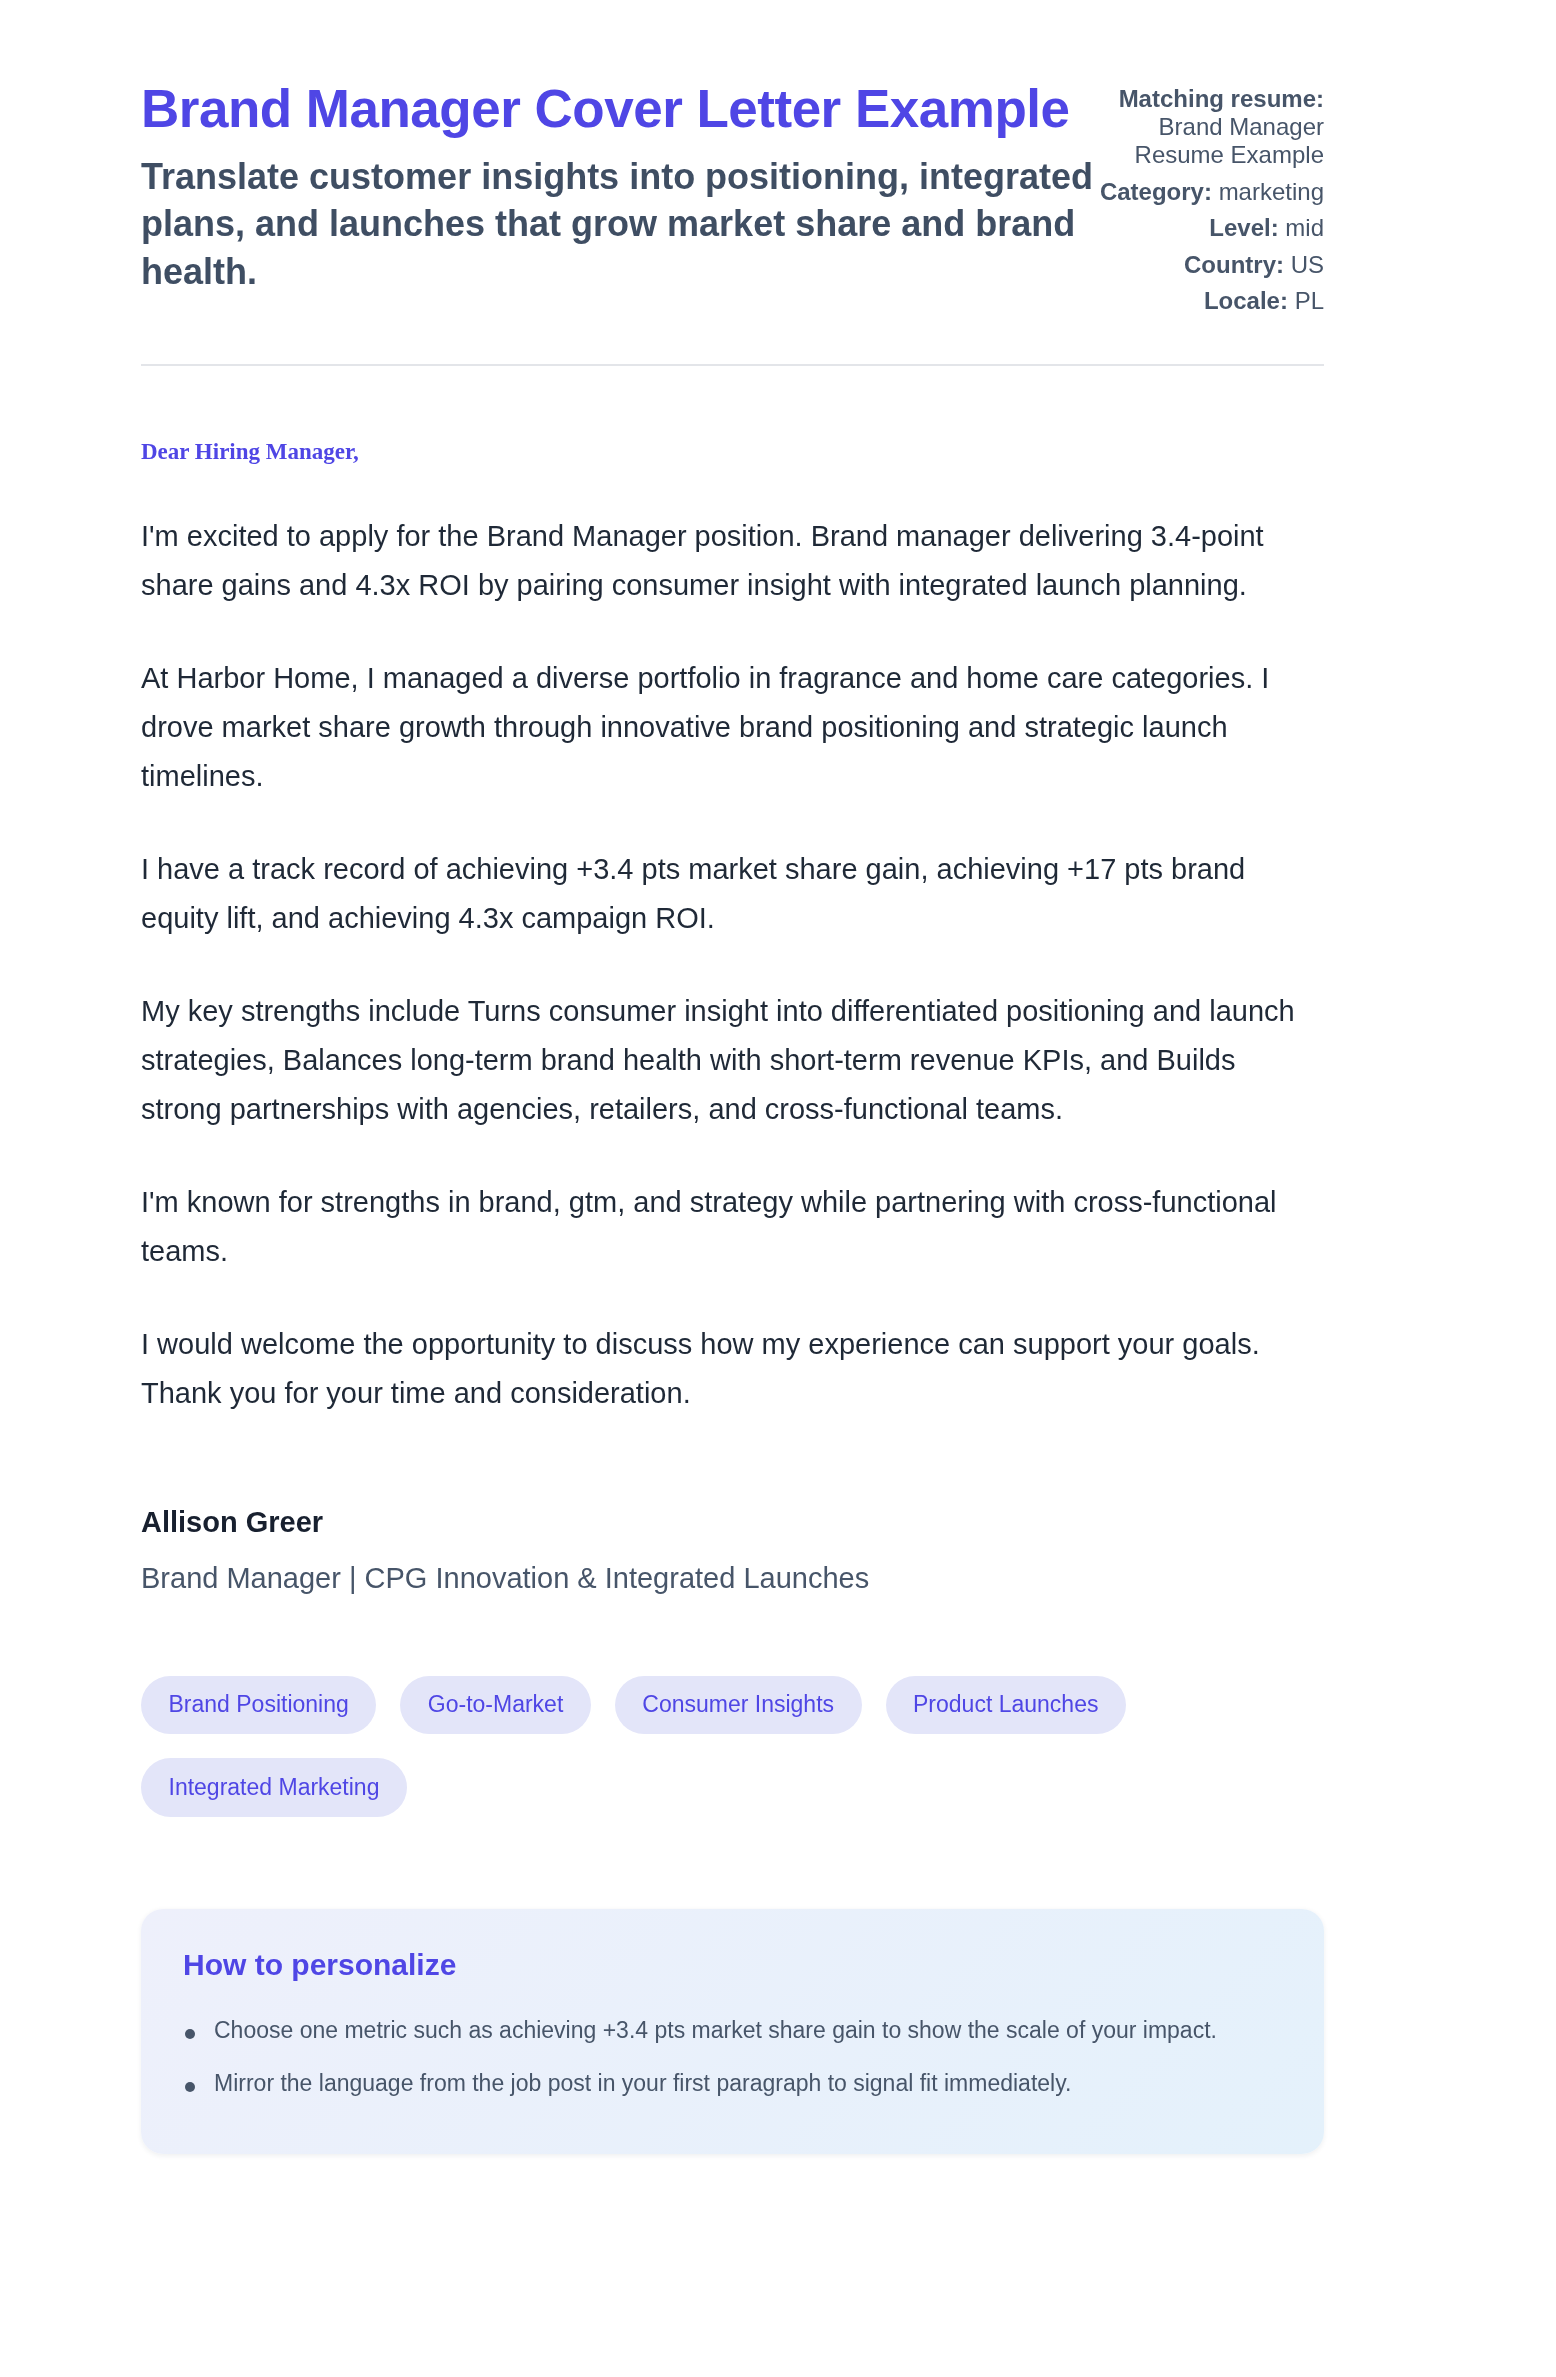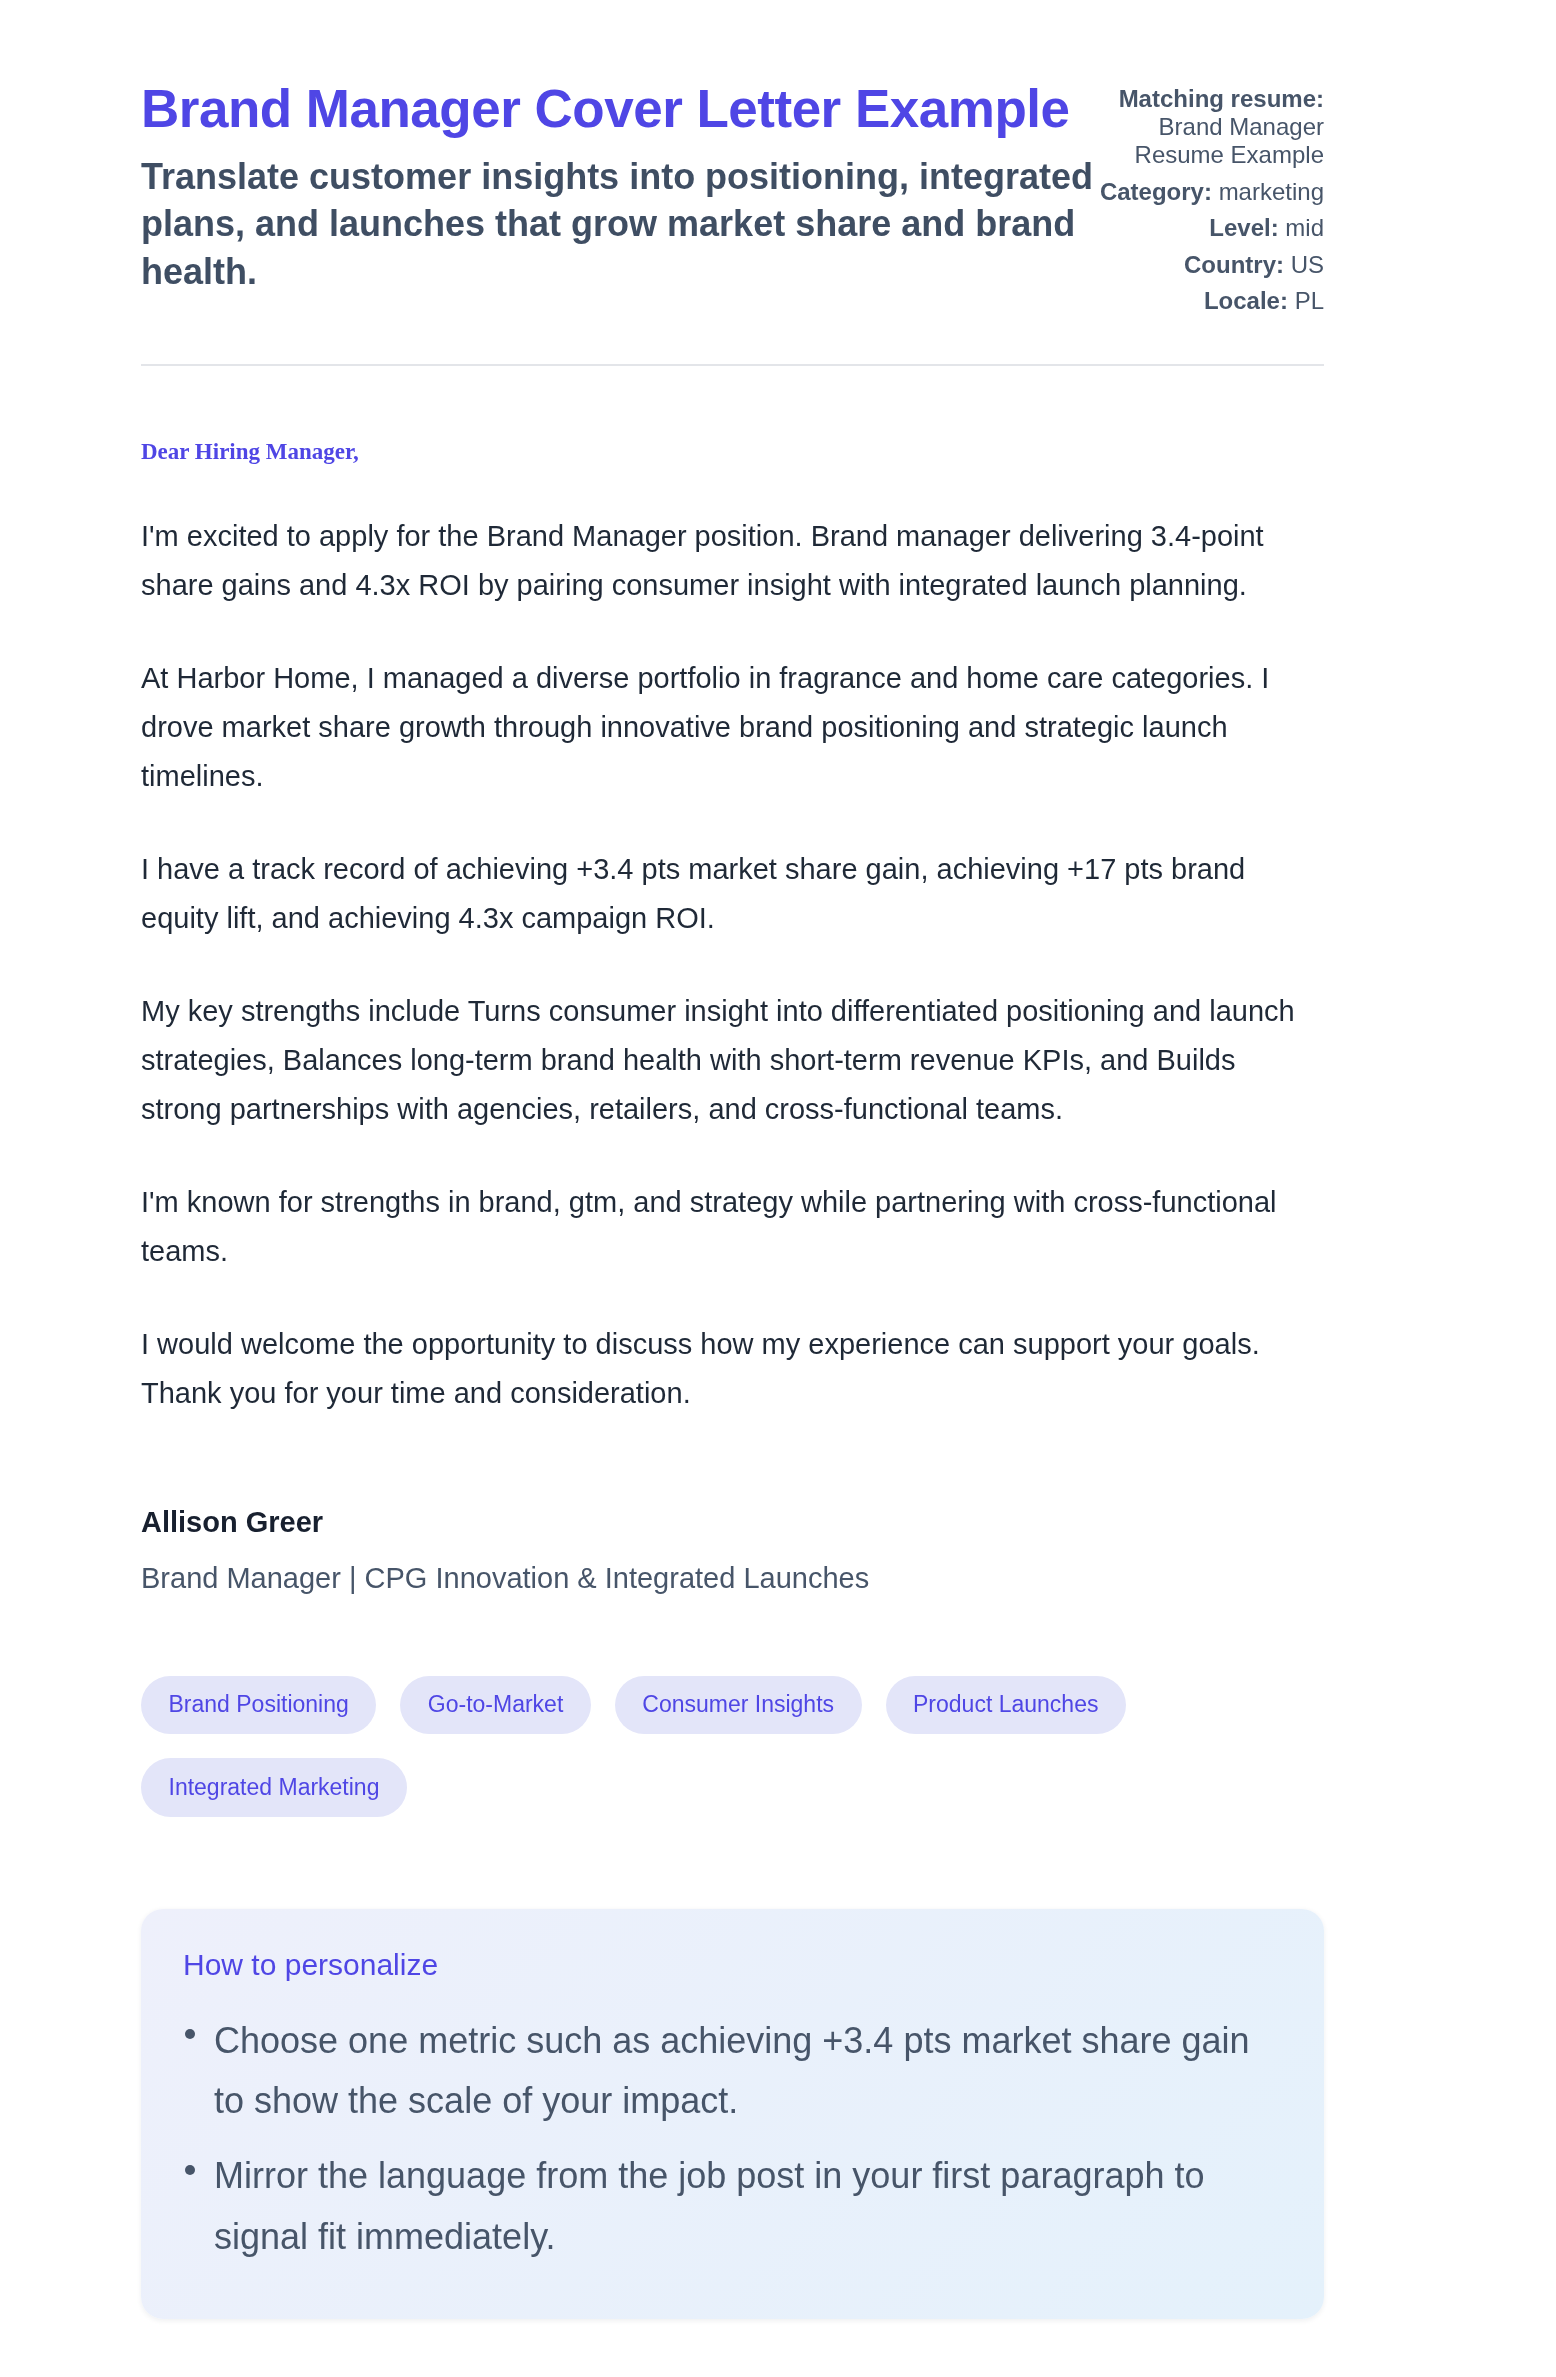--- a/index.html
+++ b/index.html
@@ -119,32 +119,32 @@
   .tip-box{
     margin-top:92px;
     background:linear-gradient(135deg,var(--box-grad-start) 0%,var(--box-grad-end) 100%);
     border-radius:22px;
     padding:38px 42px 37px 42px;
     box-shadow:0 1.8px 5.5px rgba(30,41,59,0.07);
   }
   .tip-title{
     color:var(--accent);
     font-size:30px;
-    font-weight:400;
+    font-weight:700;
     line-height:1.2;
   }
   .tip-list{
     list-style:none;
     margin-top:27.5px;
   }
   .tip-item{
     position:relative;
     padding-left:31px;
     margin-bottom:14.7px;
-    font-size:36px;
+    font-size:23px;
     line-height:1.68;
     color:var(--muted-text);
     max-width:1181px;
   }
   .tip-item .dot{
     position:absolute;
     left:1.8px;
     top:18.3px;
     width:10px;
     height:10px;

